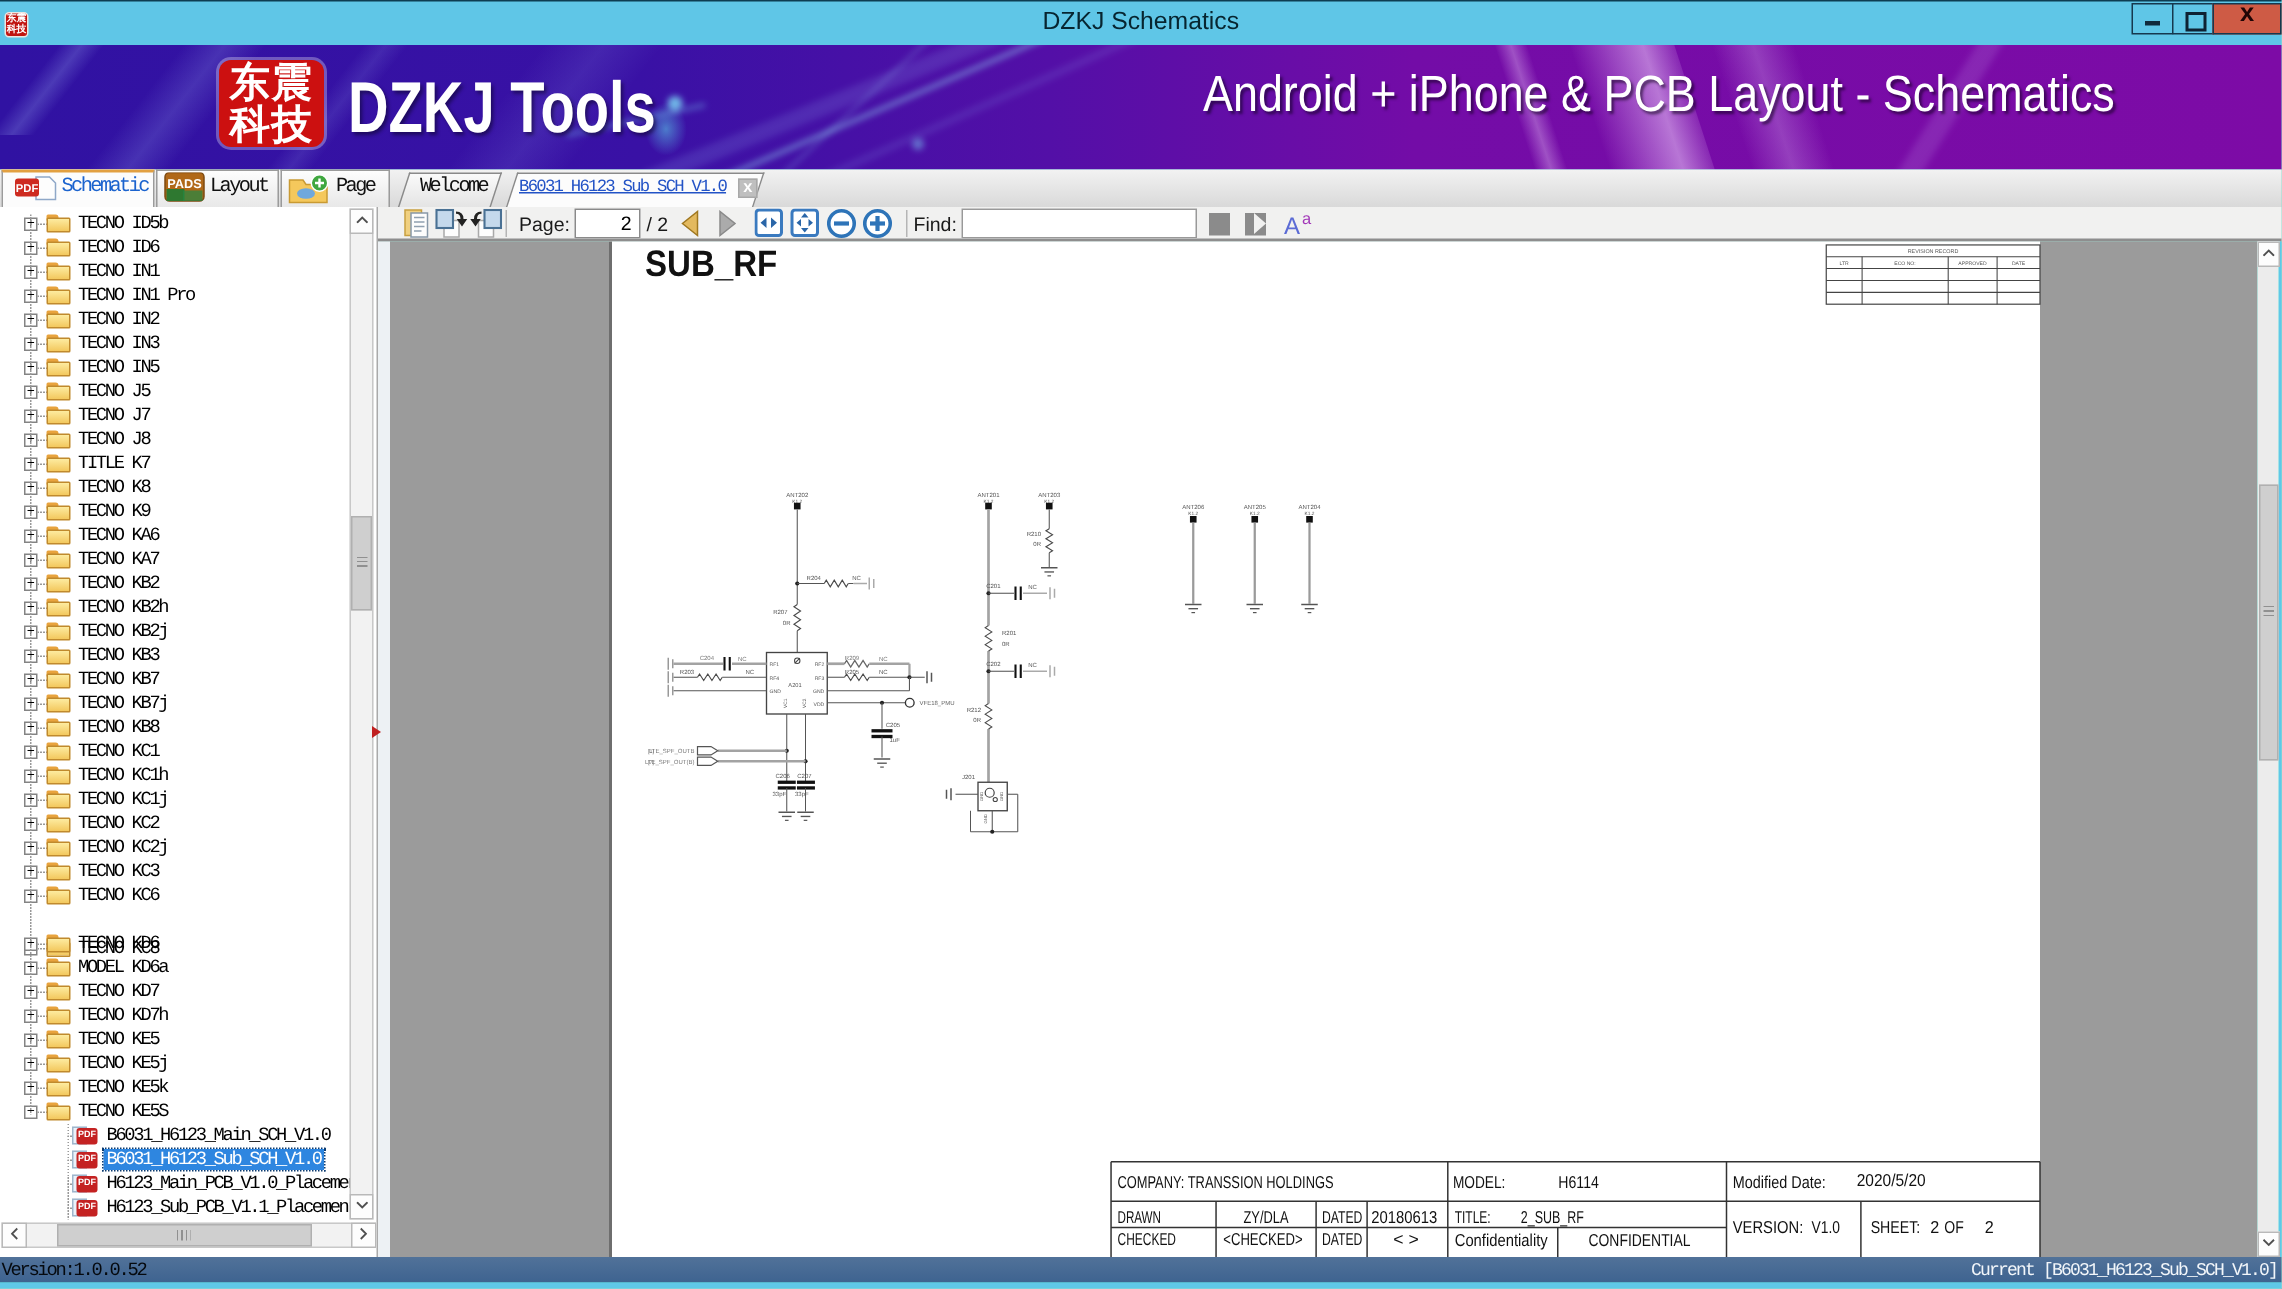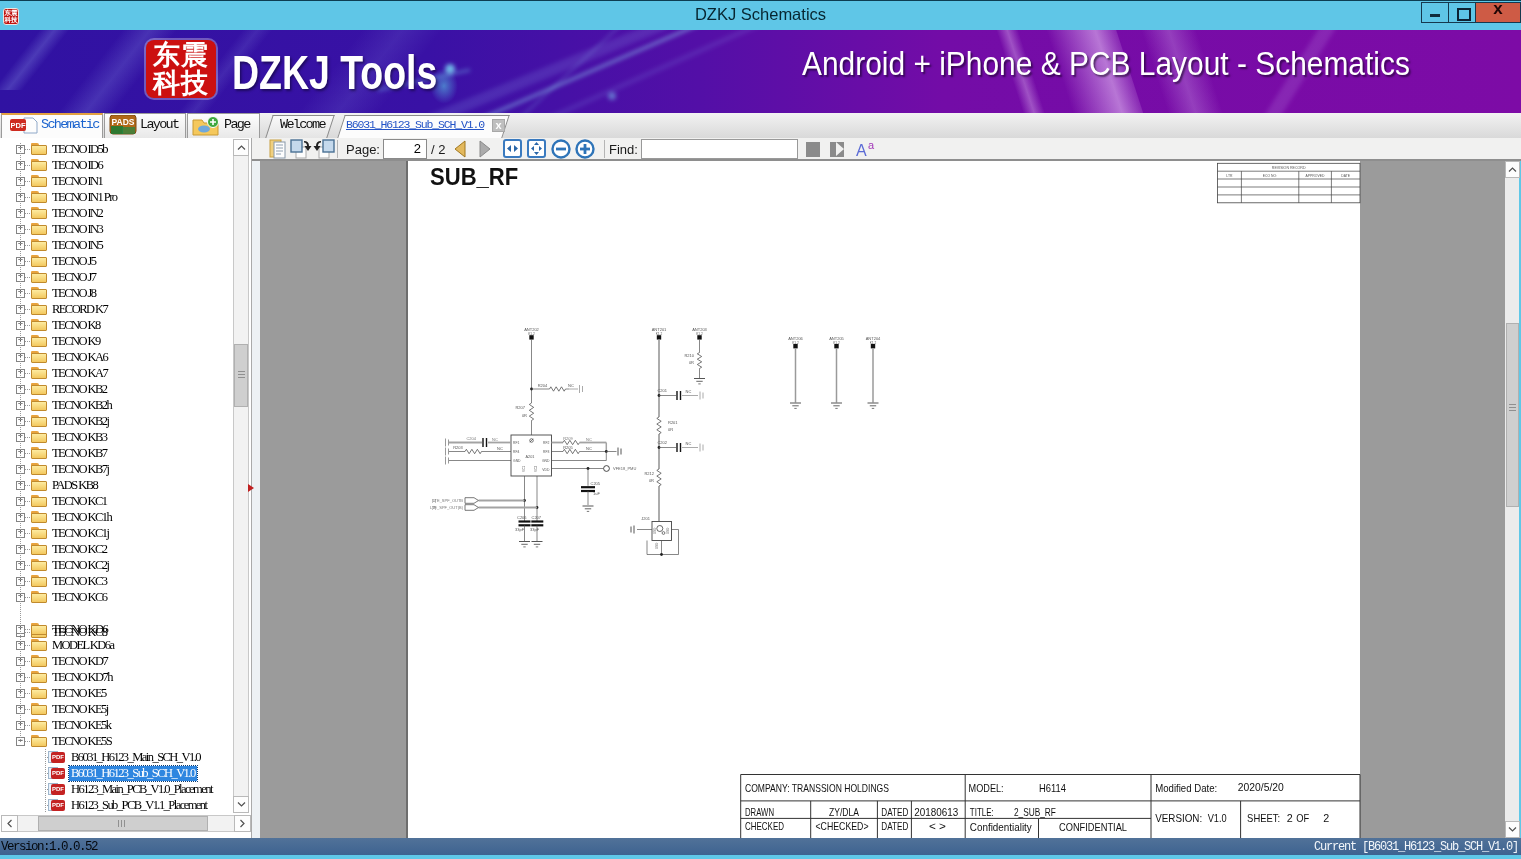--- a/index.html
+++ b/index.html
@@ -80,21 +80,21 @@
 .pbox { position:absolute; left:16px; top:4px; width:9px; height:9px; border:1px solid #848484;
   background:#FFF; font-size:9px; line-height:7px; text-align:center; color:#000;
   font-family:"Liberation Mono",monospace; }
 .hdots { position:absolute; top:8px; width:7px; height:1px;
   background-image:repeating-linear-gradient(90deg,#999 0 1px,transparent 1px 2px); }
 .folder { position:absolute; left:31px; top:2px; width:16px; height:12px; }
 .ftab { position:absolute; left:0; top:0; width:8px; height:4px; background:#E8A33D;
   border-radius:1px 2px 0 0; }
 .fbody { position:absolute; left:0; top:2px; width:16px; height:10px;
   background:linear-gradient(#FDEBA0,#F3C85E); border:1px solid #C08A2D; border-radius:1px; }
-.tlabel { position:absolute; left:52px; top:1px; font-family:Liberation Serif, serif;
+.tlabel { position:absolute; left:52px; top:1px; font-family:Liberation Mono, monospace;
   font-size:12.5px; letter-spacing:-1.55px; color:#000; white-space:pre; }
 .child .tlabel { left:71px; }
 .tlabel.sel { background:#2E86E0; color:#FFF; outline:1px dotted #0A3A70; padding:0 2px; margin-left:-2px; }
 .pdfpage { position:absolute; left:48px; top:2px; width:10px; height:12px; background:#EAF2FB;
   border:1px solid #9FB6CC; }
 .pdficon { position:absolute; left:51px; top:3px; width:14px; height:11px; background:#C42222;
   border-radius:2px; color:#FFF; font-size:6px; font-weight:bold; text-align:center; line-height:11px;
   font-family:"Liberation Sans",sans-serif; }
 #vdots1 { position:absolute; left:20px; top:5px; width:1px; height:600px;
   background-image:repeating-linear-gradient(#999 0 1px,transparent 1px 2px); }
@@ -340,21 +340,21 @@
         </span>
 <span class="tlabel">TECNO J8</span>
       </div>
 <div class="trow" style="top:163px">
 <span class="pbox">+</span>
 <span class="hdots" style="left:25px"></span>
 <span class="folder">
           <span class="ftab"></span>
           <span class="fbody"></span>
         </span>
-<span class="tlabel">RECORD K7</span>
+<span class="tlabel">TITLE K7</span>
       </div>
 <div class="trow" style="top:179px">
 <span class="pbox">+</span>
 <span class="hdots" style="left:25px"></span>
 <span class="folder">
           <span class="ftab"></span>
           <span class="fbody"></span>
         </span>
 <span class="tlabel">TECNO K8</span>
       </div>
@@ -439,21 +439,21 @@
         </span>
 <span class="tlabel">TECNO KB7j</span>
       </div>
 <div class="trow" style="top:339px">
 <span class="pbox">+</span>
 <span class="hdots" style="left:25px"></span>
 <span class="folder">
           <span class="ftab"></span>
           <span class="fbody"></span>
         </span>
-<span class="tlabel">PADS KB8</span>
+<span class="tlabel">TECNO KB8</span>
       </div>
 <div class="trow" style="top:355px">
 <span class="pbox">+</span>
 <span class="hdots" style="left:25px"></span>
 <span class="folder">
           <span class="ftab"></span>
           <span class="fbody"></span>
         </span>
 <span class="tlabel">TECNO KC1</span>
       </div>

